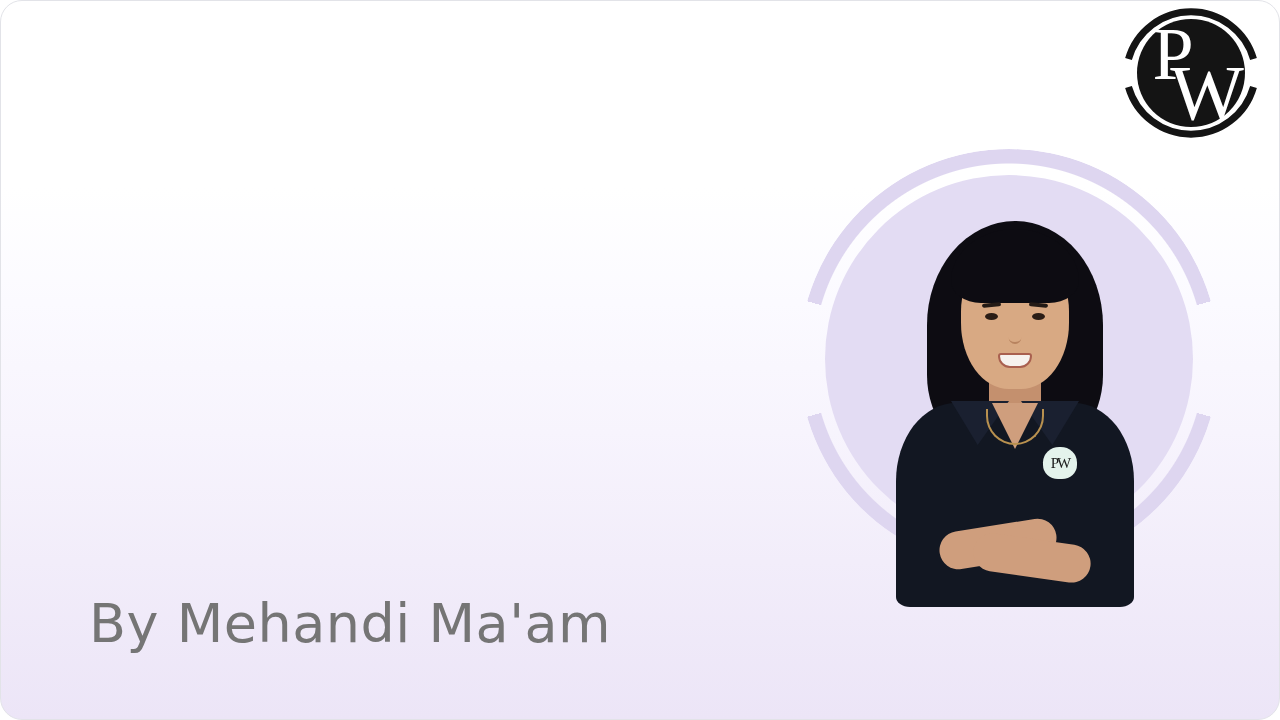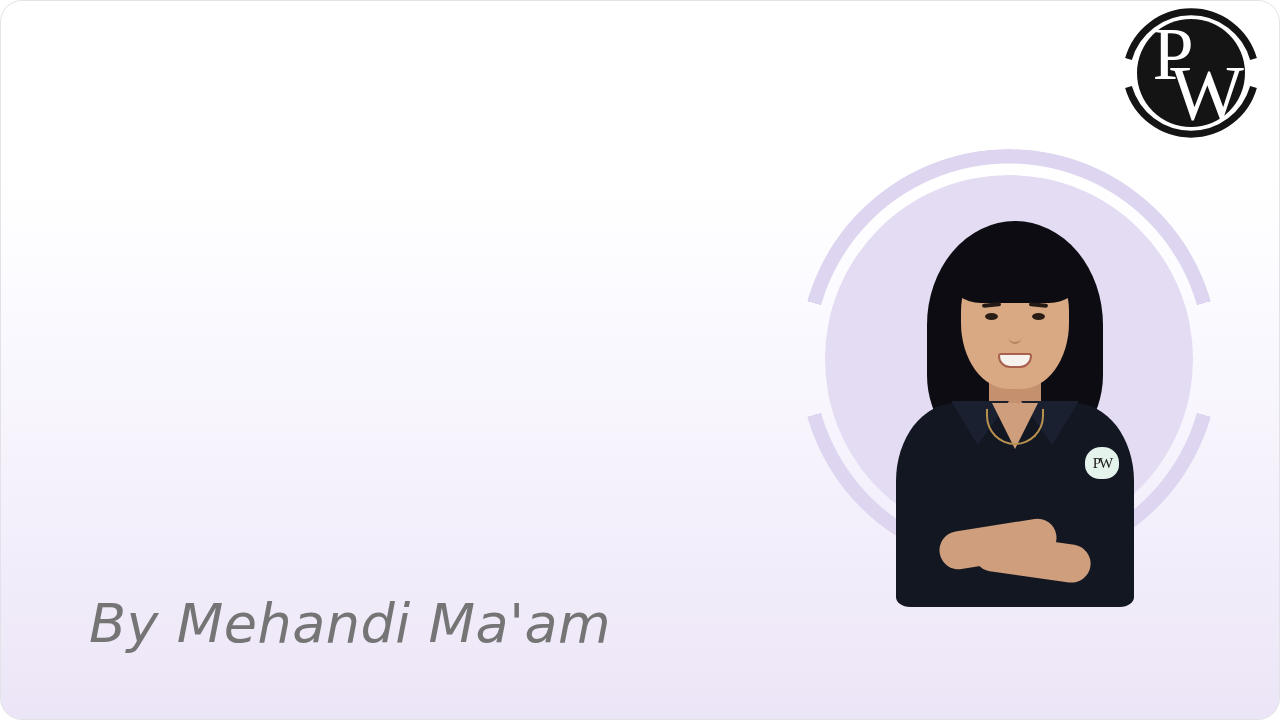--- a/index.html
+++ b/index.html
@@ -208,21 +208,20 @@
     width: 34px; height: 32px;
     background: #e4f3ec;
     border-radius: 48% 48% 44% 44%;
     display: flex;
     align-items: center;
     justify-content: center;
     font-family: "Liberation Serif", serif;
     font-size: 15px;
     color: #1b1b1b;
     letter-spacing: -2px;
-    margin-left: 42px;
   }
   .p-cut {
     position: absolute;
     left: 0; right: 0;
     top: 406px;
     height: 8px;
     background: transparent;
   }
 
   
@@ -273,21 +272,20 @@
     position: absolute;
     left: 88px;
     top: 588px;
     margin: 0;
     font-family: "DejaVu Sans", sans-serif;
     font-weight: 400;
     font-size: 54px;
     line-height: 70px;
     letter-spacing: 0.5px;
     color: #757575;
-    font-style: italic;
   }
 </style>
 </head>
 <body>
 
 <div id="slide">
 
   <div class="portrait-stage">
 
     <div class="ring-outer"></div>

